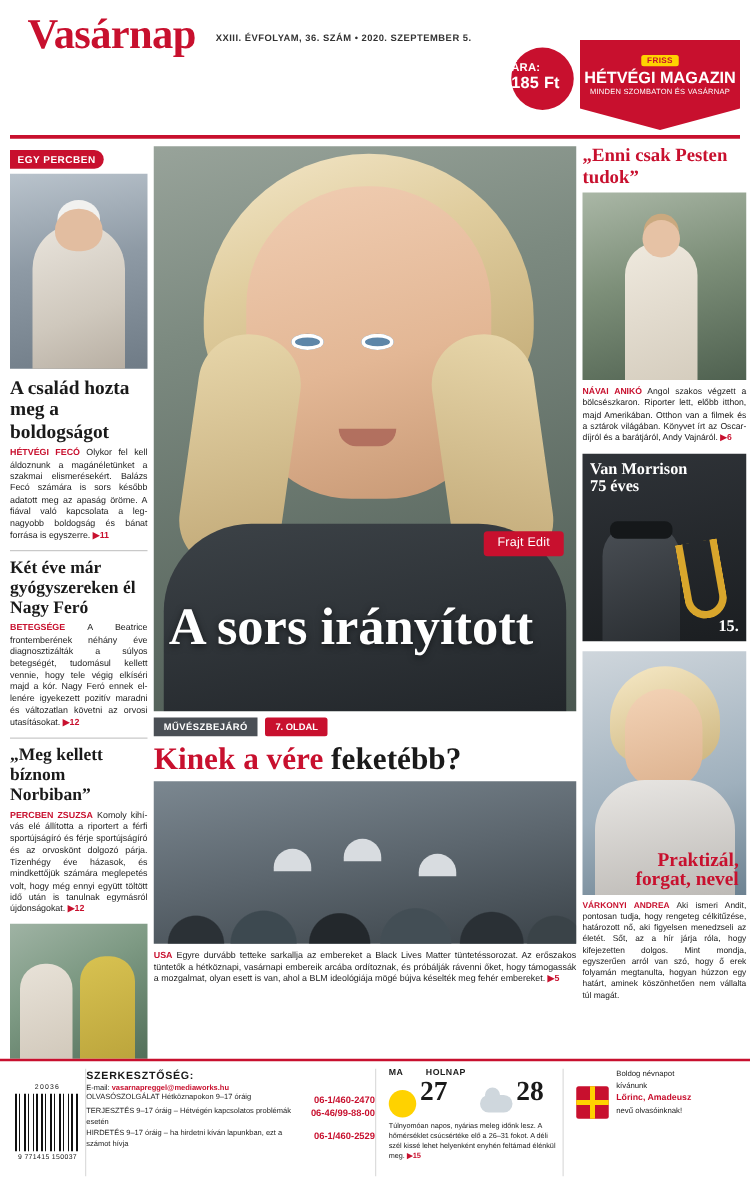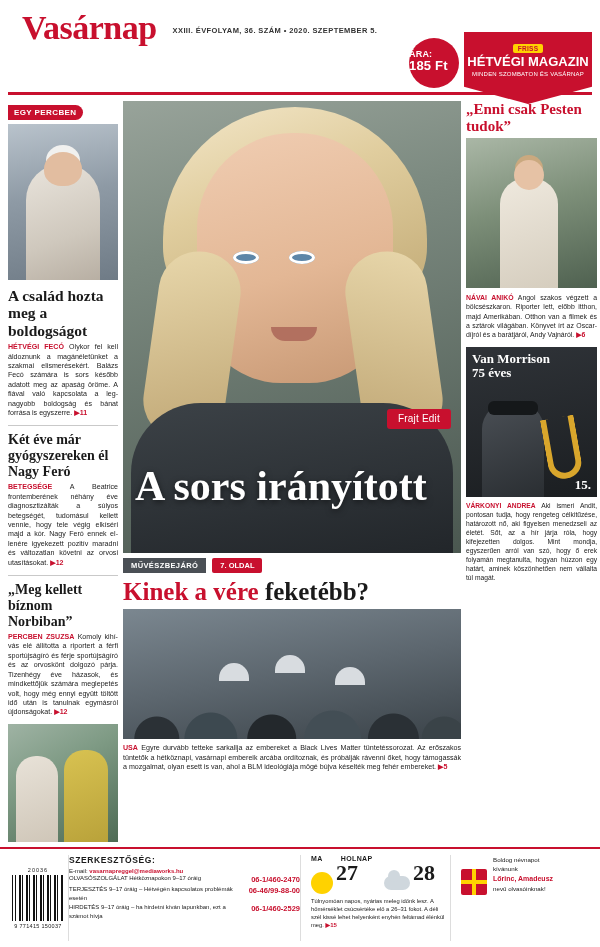--- a/index.html
+++ b/index.html
@@ -7,21 +7,21 @@
   body {
     width:600px; height:947px;
     font-family:"Liberation Sans", sans-serif;
     background:#ffffff;
     color:#1a1a1a;
     overflow:hidden;
   }
   .page { position:relative; width:600px; height:947px; }
 
   
-  .masthead { position:relative; height:92px; padding:12px 10px 0 22px; }
+  .masthead { position:relative; height:108px; padding:12px 10px 0 22px; }
   .mast-top { display:flex; align-items:flex-start; }
   .mast-vasarnap {
     font-family:"Liberation Serif", serif;
     font-size:34px; font-weight:bold; color:#c8102e;
     letter-spacing:-0.5px; line-height:0.95;
   }
   .mast-issue {
     font-size:7.5px; color:#333; letter-spacing:0.4px;
     margin:14px 0 0 16px; font-weight:bold;
   }
@@ -418,20 +418,29 @@
         <div class="vm-title">
           <div>Van Morrison</div>
           <div>75 éves</div>
         </div>
         <div class="vm-man"></div>
         <div class="vm-hat"></div>
         <div class="vm-sax"></div>
         <div class="vm-page">15.</div>
       </div>
 
+      <div class="r-photo-3">
+        <div class="r3-hair"></div>
+        <div class="r3-face"></div>
+        <div class="r3-body"></div>
+        <div class="prakt">
+          <div>Praktizál,</div>
+          <div>forgat, nevel</div>
+        </div>
+      </div>
 
       <div class="r-body2">
         <span class="kicker">VÁRKONYI ANDREA</span>
         <span>Aki ismeri Andit, pontosan tudja, hogy rengeteg célkitűzése, határozott nő, aki figyelsen menedzseli az életét. Sőt, az a hír járja róla, hogy kifejezetten dolgos. Mint mondja, egyszerűen arról van szó, hogy ő erek folyamán megtanulta, hogyan húzzon egy határt, aminek köszönhetően nem vállalta túl magát.</span>
       </div>
     </div>
   </div>
 
   <div class="footer">
 

